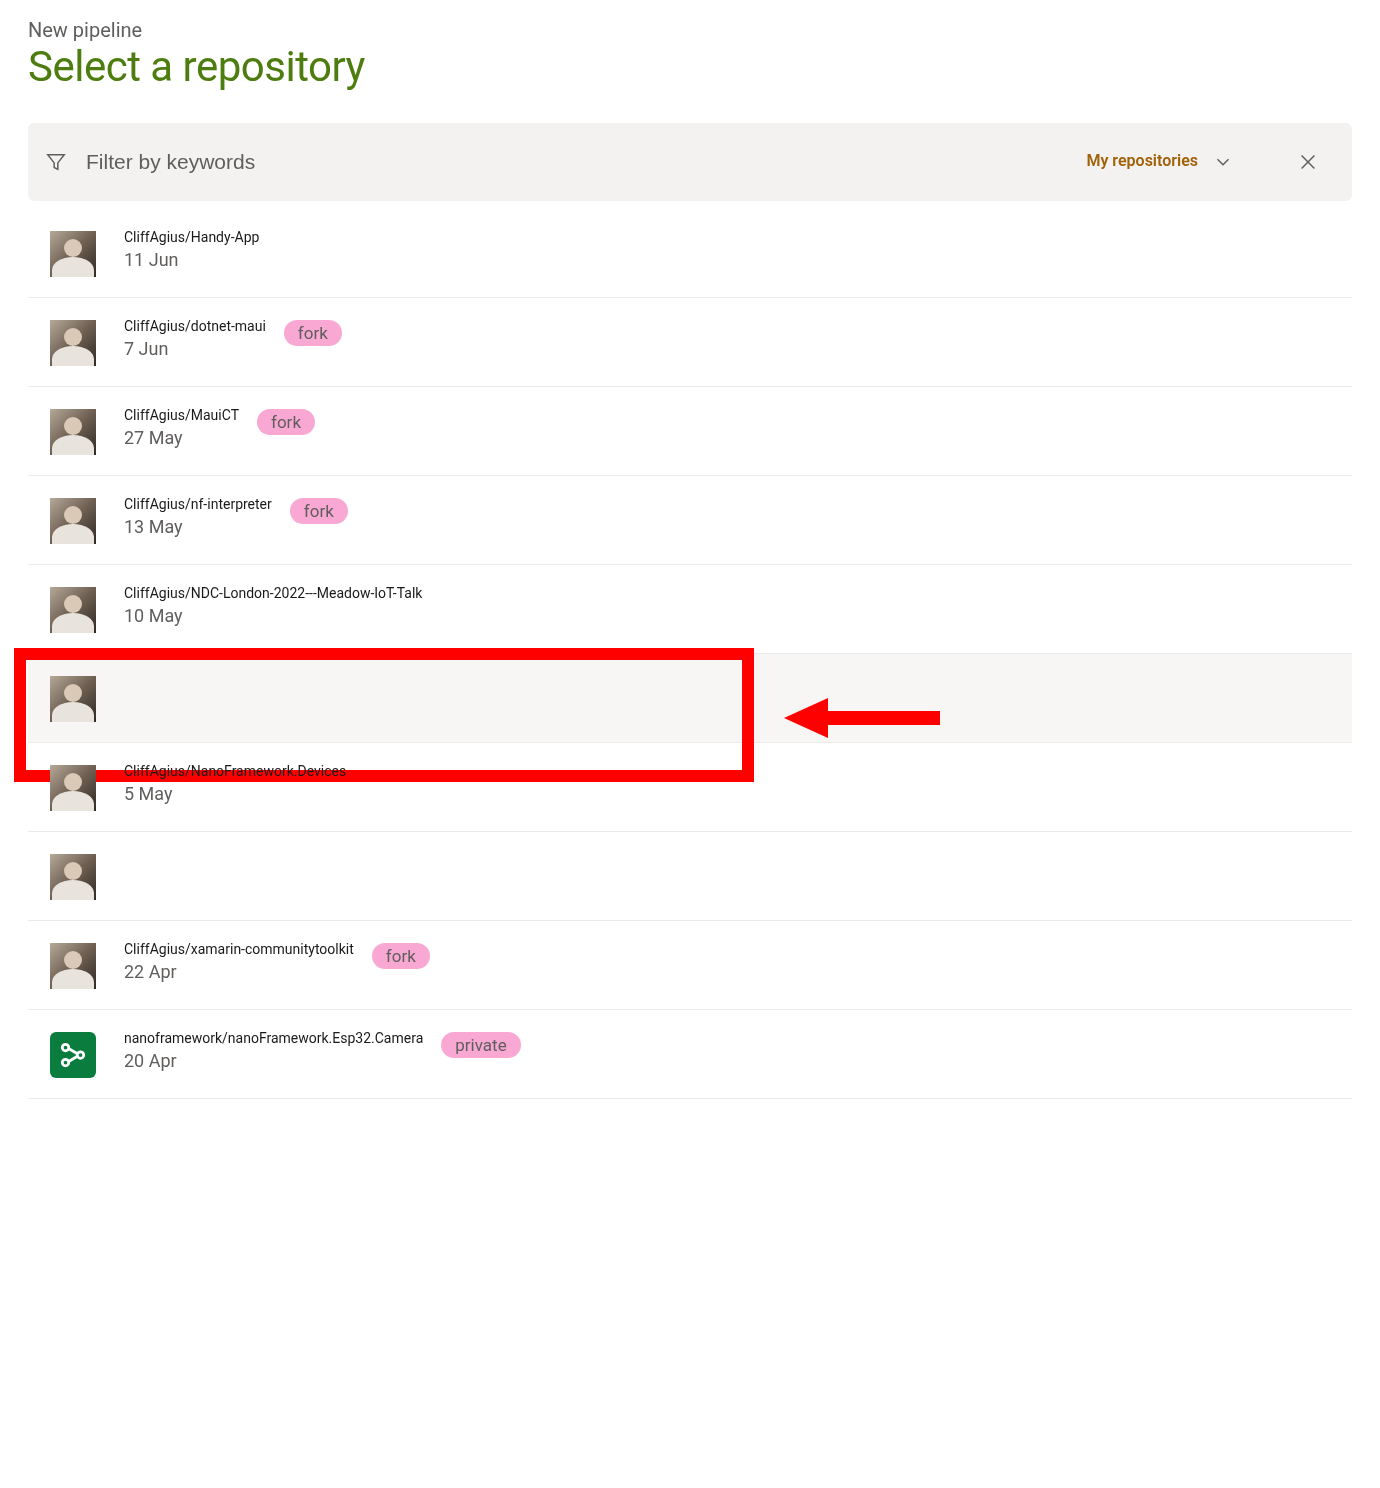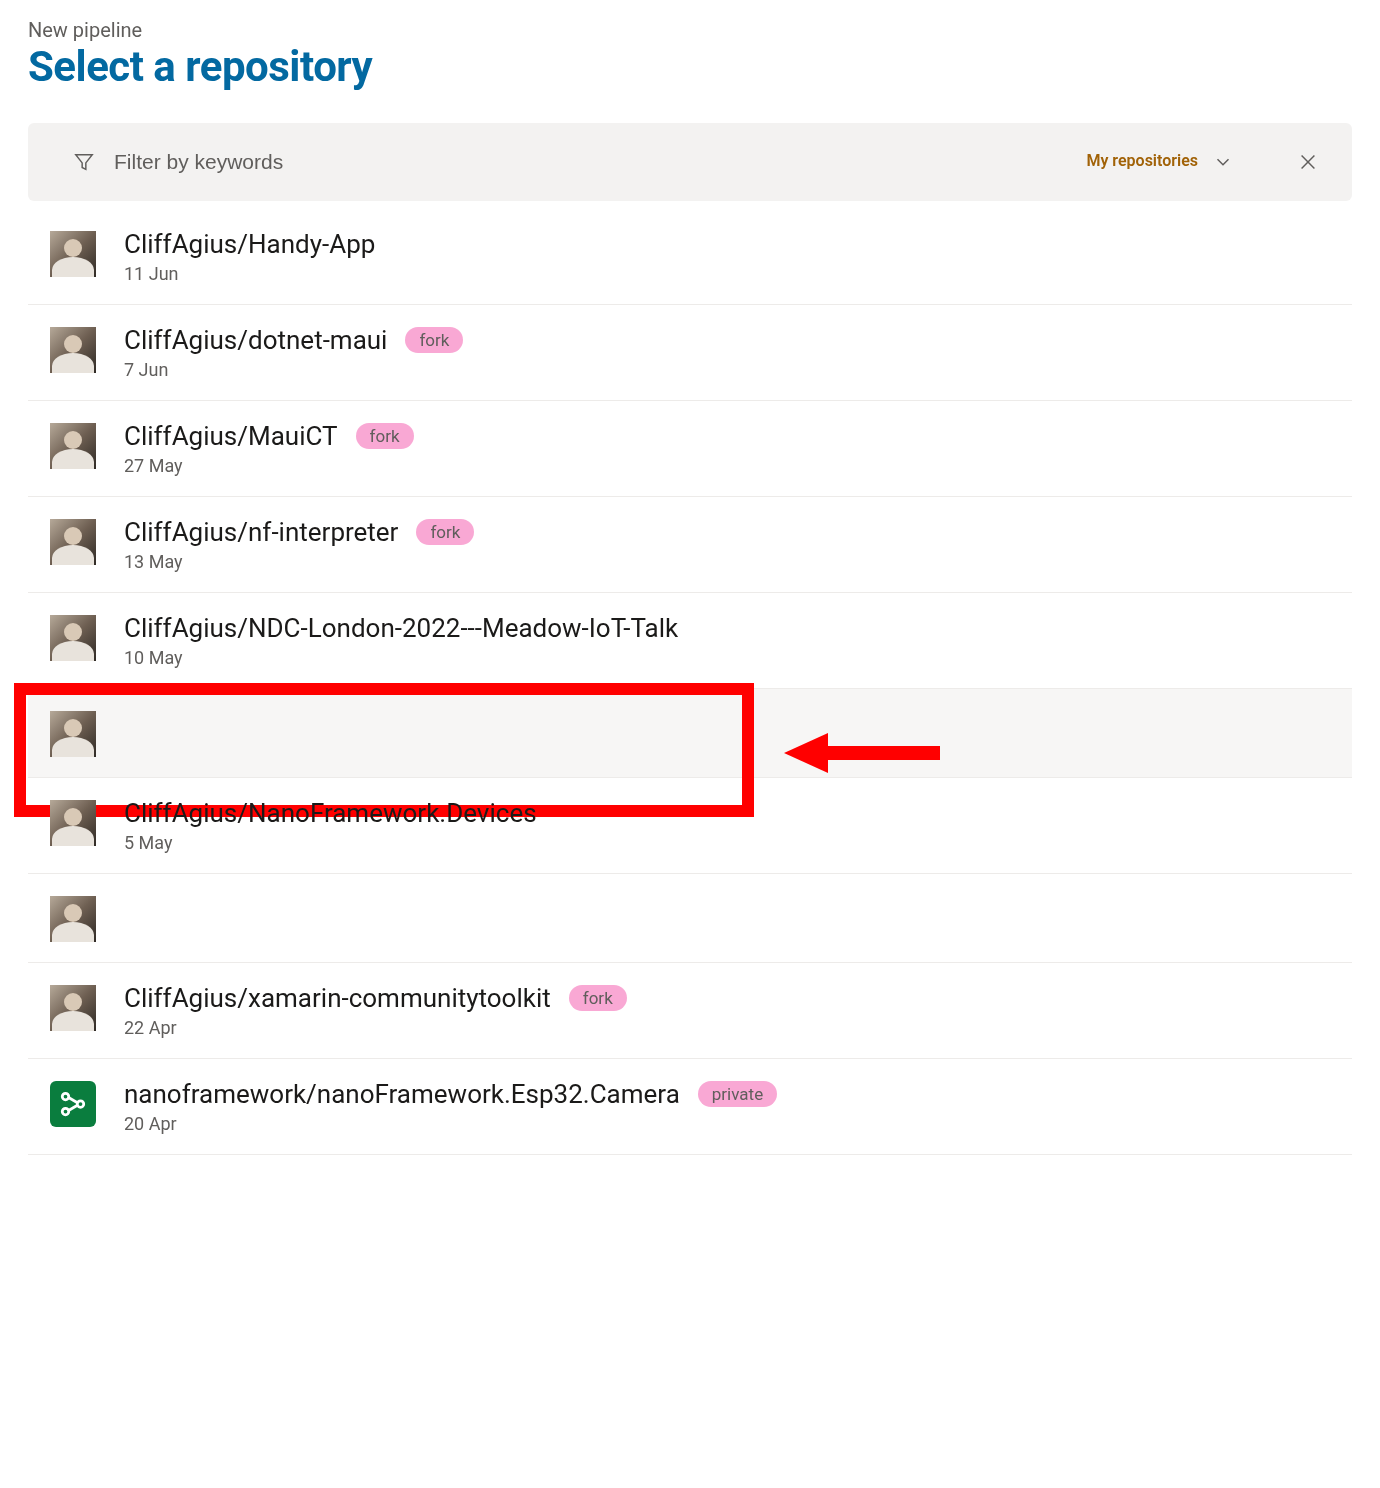--- a/index.html
+++ b/index.html
@@ -9,32 +9,32 @@
     color: #323130;
     width: 1380px;
     padding: 18px 28px 40px 28px;
   }
   .breadcrumb {
     font-size: 20px;
     color: #605e5c;
   }
   .page-title {
     font-size: 42px;
-    font-weight: 700;
-    color: #0369a1;
+    font-weight: 400;
+    color: #4d7c0f;
     margin-bottom: 32px;
     letter-spacing: -0.5px;
   }
   .filter-bar {
     background: #f3f2f1;
     border-radius: 6px;
     height: 78px;
     display: flex;
     align-items: center;
-    padding: 0 28px 0 44px;
+    padding: 0 28px 0 16px;
     gap: 18px;
   }
   .filter-icon {
     display:inline-flex; align-items:center; justify-content:center;
     width:24px; height:24px; color:#605e5c;
   }
   .filter-input {
     flex: 1;
     border: none;
     background: transparent;
@@ -96,21 +96,21 @@
     border-radius:50% 50% 0 0;
     background:#e8e3dc;
   }
   .avatar.org {
     background:#0a7d3e;
     border-radius:6px;
   }
   .avatar.org::before, .avatar.org::after { content:none; }
   .org-icon { width:100%; height:100%; display:flex; align-items:center; justify-content:center; }
   .repo-text { display:flex; flex-direction:column; gap:4px; min-width:0; }
-  .repo-name { font-size:26px; color:#1b1a19; }
+  .repo-name { font-size:14px; color:#1b1a19; }
   .repo-date { font-size:18px; color:#605e5c; }
   .badge {
     display:inline-flex; align-items:center;
     background:#f9a8d4; color:#605e5c;
     font-size:17px;
     padding: 3px 14px;
     border-radius: 16px;
     margin-left: 18px;
     align-self:flex-start;
     margin-top:2px;

